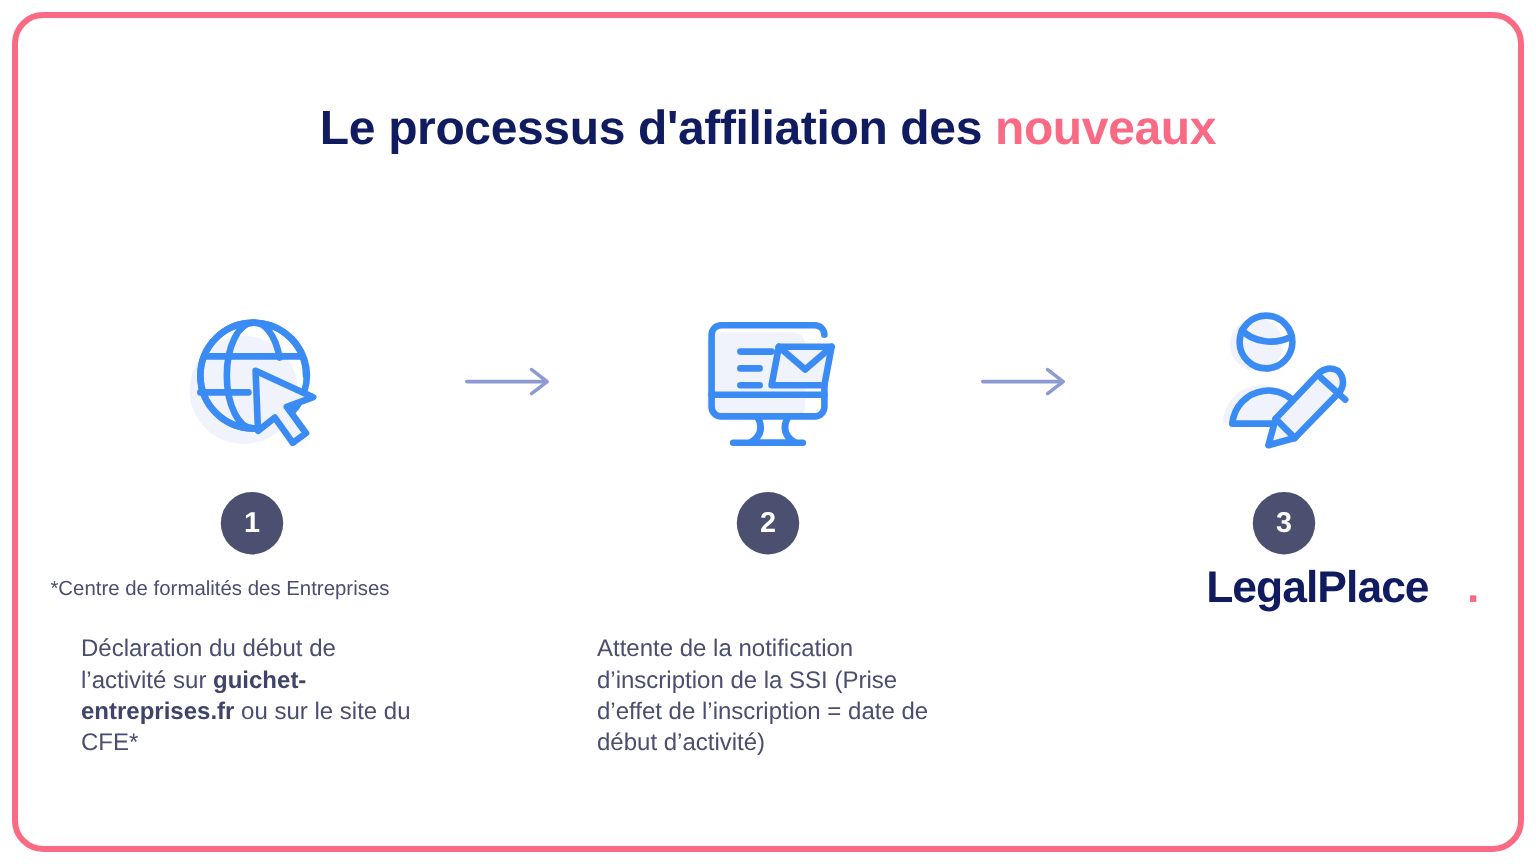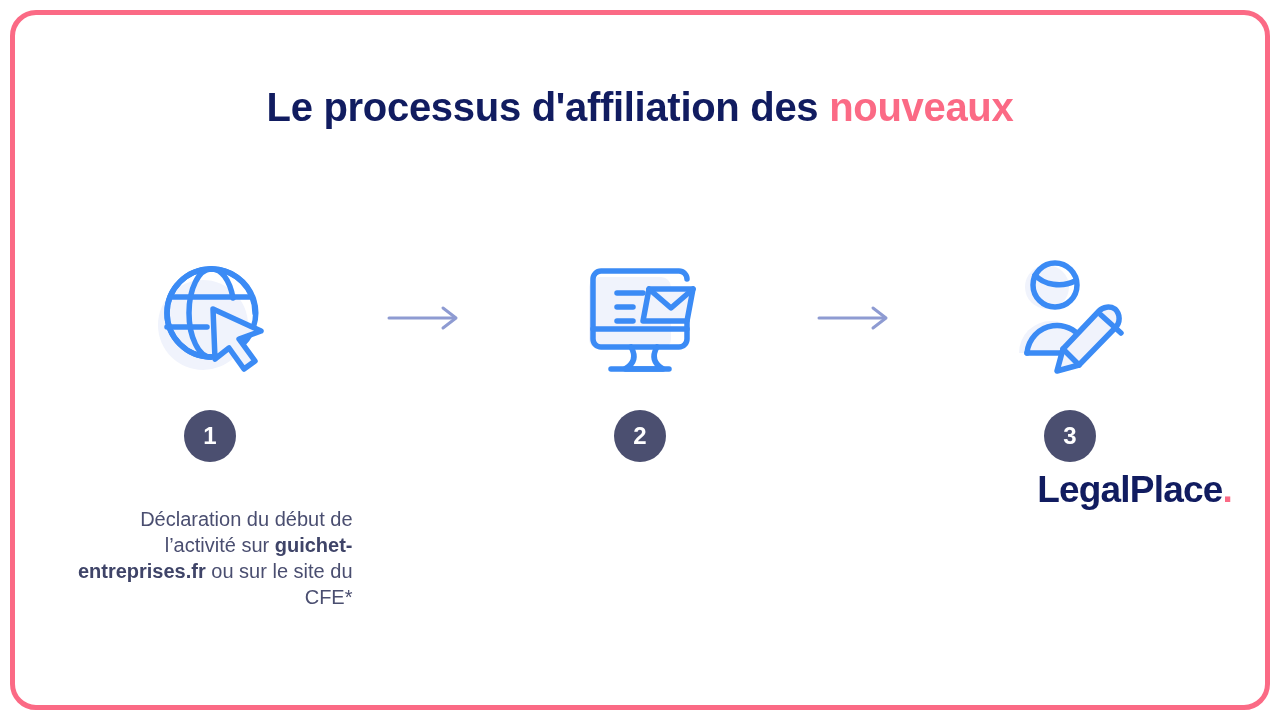--- a/index.html
+++ b/index.html
@@ -92,23 +92,23 @@
     font-size: 24px;
     font-weight: bold;
     display: flex;
     align-items: center;
     justify-content: center;
     margin-top: 22px;
     line-height: 1;
   }
 
   .step-text {
-    margin-top: 44px;
+    margin-top: 66px;
     width: 285px;
-    text-align: right;
+    text-align: left;
     color: #4a4e70;
     font-size: 20px;
     line-height: 26px;
   }
   .step-text b { font-weight: bold; color: #3f4468; }
 
   
   .connector {
     width: 130px;
     height: 140px;
@@ -133,20 +133,21 @@
     position: absolute;
     right: 48px;
     bottom: 36px;
     font-size: 37px;
     font-weight: bold;
     color: #111c60;
     letter-spacing: -0.8px;
     line-height: 1;
     display: flex;
     align-items: baseline;
+    gap: 32px;
   }
   .logo-dot { color: #fb6a85; }
 </style>
 </head>
 <body>
 
 <div class="infographic">
 
   <div class="frame-border"></div>
 
@@ -198,20 +199,21 @@
             <line x1="42" y1="54" x2="58" y2="54"></line>
             <line x1="42" y1="68" x2="58" y2="68"></line>
             <path d="M56 94 q8 14 -6 22 h38 q-14 -8 -6 -22"></path>
             <line x1="36" y1="116" x2="94" y2="116"></line>
           </g>
           <path d="M74 36 h44 l-6 32 h-44 Z" fill="#F0F3FC" stroke="#3B8BF5" stroke-width="5.5" stroke-linejoin="round"></path>
           <path d="M74 36 L96 55 L118 36" fill="none" stroke="#3B8BF5" stroke-width="5.5" stroke-linecap="round" stroke-linejoin="round"></path>
         </svg>
       </div>
       <div class="step-badge">2</div>
+      <div class="step-text">Attente de la notification d’inscription de la SSI (Prise d’effet de l’inscription = date de début d’activité)</div>
     </div>
 
     <div class="connector">
       <svg width="76" height="26" viewBox="0 0 76 26" aria-hidden="true">
         <g fill="none" stroke="#8E9BD2" stroke-width="3" stroke-linecap="round" stroke-linejoin="round">
           <line x1="2" y1="13" x2="68" y2="13"></line>
           <polyline points="56,3 69,13 56,23"></polyline>
         </g>
       </svg>
     </div>
@@ -232,19 +234,20 @@
           </g>
           <path d="M96 62 L116 80" fill="none" stroke="#3B8BF5" stroke-width="5.5" stroke-linecap="round"></path>
           <path d="M58 96 L74 112" fill="none" stroke="#3B8BF5" stroke-width="5.5" stroke-linecap="round"></path>
         </svg>
       </div>
       <div class="step-badge">3</div>
     </div>
 
   </div>
 
+  <div class="footnote">*Centre de formalités des Entreprises</div>
 
   <div class="logo">
     <span>LegalPlace</span>
       <span class="logo-dot">.</span>
   </div>
 
 </div>
 
 </body></html>

